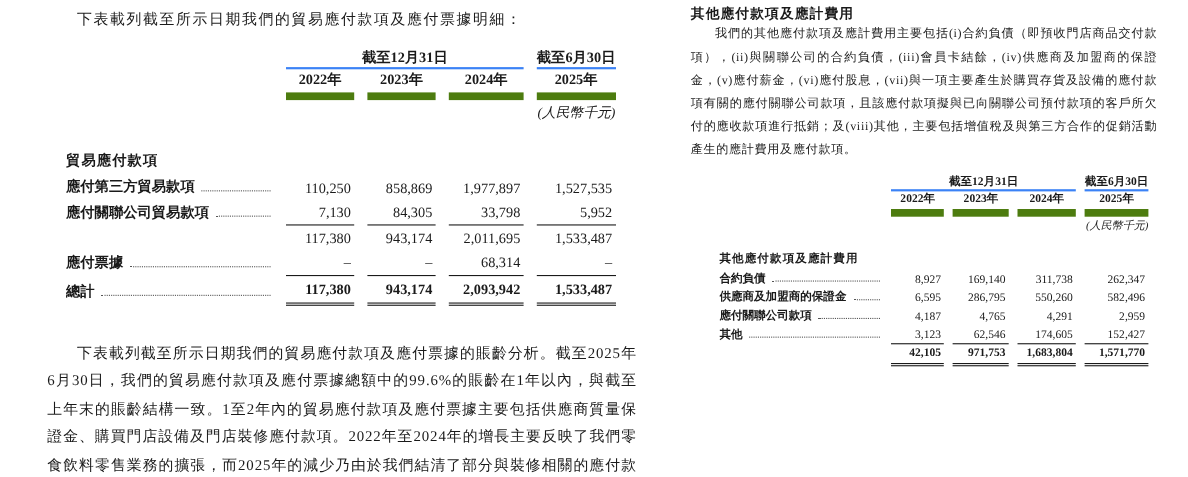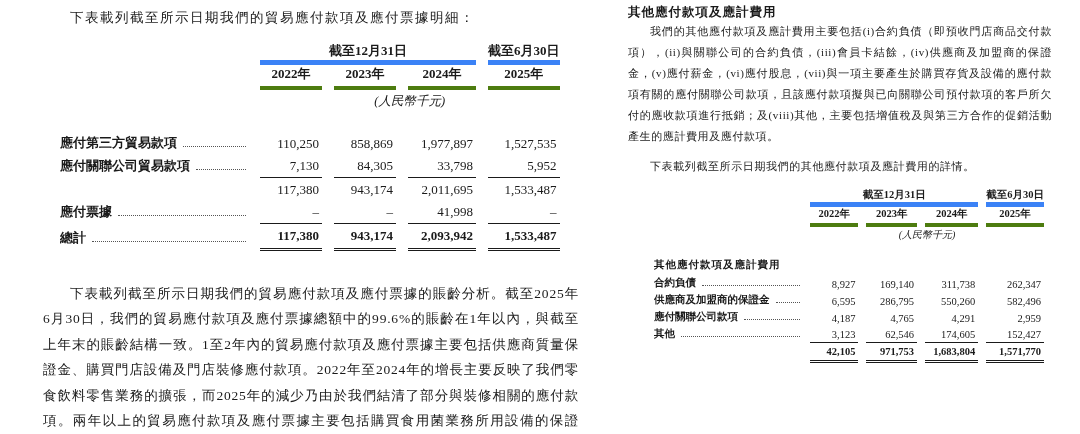--- a/index.html
+++ b/index.html
@@ -46,23 +46,23 @@
   .t-left  { border-spacing: 12px 0; margin-top: 13px; margin-left: 5px; font-size: 13px; }
   .t-right { border-spacing: 8px 0;  margin-top: 11px; margin-left: 18px; font-size: 10.5px; }
 
   .t-left  col.c-lbl { width: 188px; }
   .t-left  col.c-1 { width: 62px; } .t-left col.c-2 { width: 62px; }
   .t-left  col.c-3 { width: 68px; } .t-left col.c-4 { width: 56px; }
   .t-right col.c-lbl { width: 150px; }
   .t-right col.c-1 { width: 50px; } .t-right col.c-2 { width: 52px; }
   .t-right col.c-3 { width: 54px; } .t-right col.c-4 { width: 52px; }
 
-  .grp  { text-align: center; font-weight: bold; border-bottom: 5px solid #3b82f6; white-space: nowrap; }
-  .yr   { text-align: center; font-weight: bold; border-bottom: 4px solid #4d7c0f; white-space: nowrap; }
-  .unit { text-align: center; font-style: italic; white-space: nowrap; }
+  .grp  { text-align: center; font-weight: bold; border-bottom: 2px solid #3b82f6; white-space: nowrap; }
+  .yr   { text-align: center; font-weight: bold; border-bottom: 7px solid #4d7c0f; white-space: nowrap; }
+  .unit { text-align: right; font-style: italic; white-space: nowrap; }
   .t-left  .grp  { height: 21px; font-size: 13px; }
   .t-left  .yr   { height: 25px; padding-bottom: 3px; }
   .t-left  .unit { height: 26px; font-size: 12.5px; padding-bottom: 6px; }
   .t-right .grp  { height: 15px; font-size: 10.5px; }
   .t-right .yr   { height: 20px; padding-bottom: 2px; }
   .t-right .unit { height: 18px; font-size: 10px; padding-bottom: 3px; }
 
   .spacer-row td { height: 16px; border: none; }
   .t-right .spacer-row td { height: 10px; }
 
@@ -114,20 +114,23 @@
       <td class="yr">2025年</td>
     </tr>
     <tr>
       <td></td>
       <td class="unit" colspan="4">(人民幣千元)</td>
     </tr>
     <tr class="spacer-row">
           <td colspan="5"></td>
         </tr>
 
+    <tr>
+      <td class="section" colspan="5">貿易應付款項</td>
+    </tr>
 
     <tr class="row">
       <td>
             <div class="lbl">
               <span>應付第三方貿易款項</span>
               <span class="ldr"></span>
             </div>
           </td>
       <td class="num">110,250</td>
       <td class="num">858,869</td>
@@ -159,21 +162,21 @@
     </tr>
     <tr class="row">
       <td>
             <div class="lbl">
               <span>應付票據</span>
               <span class="ldr"></span>
             </div>
           </td>
       <td class="num rule">–</td>
       <td class="num rule">–</td>
-      <td class="num rule">41,998</td>
+      <td class="num rule">68,314</td>
       <td class="num rule">–</td>
     </tr>
     <tr class="row-total">
       <td>
             <div class="lbl bold">
               <span>總計</span>
               <span class="ldr"></span>
             </div>
           </td>
       <td class="num bold drule">117,380</td>
@@ -184,21 +187,20 @@
   </tbody>
     </table>
 
   <div class="para-left">下表載列截至所示日期我們的貿易應付款項及應付票據的賬齡分析。截至2025年6月30日，我們的貿易應付款項及應付票據總額中的99.6%的賬齡在1年以內，與截至上年末的賬齡結構一致。1至2年內的貿易應付款項及應付票據主要包括供應商質量保證金、購買門店設備及門店裝修應付款項。2022年至2024年的增長主要反映了我們零食飲料零售業務的擴張，而2025年的減少乃由於我們結清了部分與裝修相關的應付款項。兩年以上的貿易應付款項及應付票據主要包括購買食用菌業務所用設備的保證金。</div>
 </div>
 
 <div class="col-right">
 
   <div class="r-title">其他應付款項及應計費用</div>
   <div class="r-para">我們的其他應付款項及應計費用主要包括(i)合約負債（即預收門店商品交付款項），(ii)與關聯公司的合約負債，(iii)會員卡結餘，(iv)供應商及加盟商的保證金，(v)應付薪金，(vi)應付股息，(vii)與一項主要產生於購買存貨及設備的應付款項有關的應付關聯公司款項，且該應付款項擬與已向關聯公司預付款項的客戶所欠付的應收款項進行抵銷；及(viii)其他，主要包括增值稅及與第三方合作的促銷活動產生的應計費用及應付款項。</div>
-  <div class="r-para2">下表載列截至所示日期我們的其他應付款項及應計費用的詳情。</div>
 
   <table class="t-right">
     <colgroup>
         <col class="c-lbl">
         <col class="c-1">
         <col class="c-2">
         <col class="c-3">
         <col class="c-4">
       </colgroup>
 

